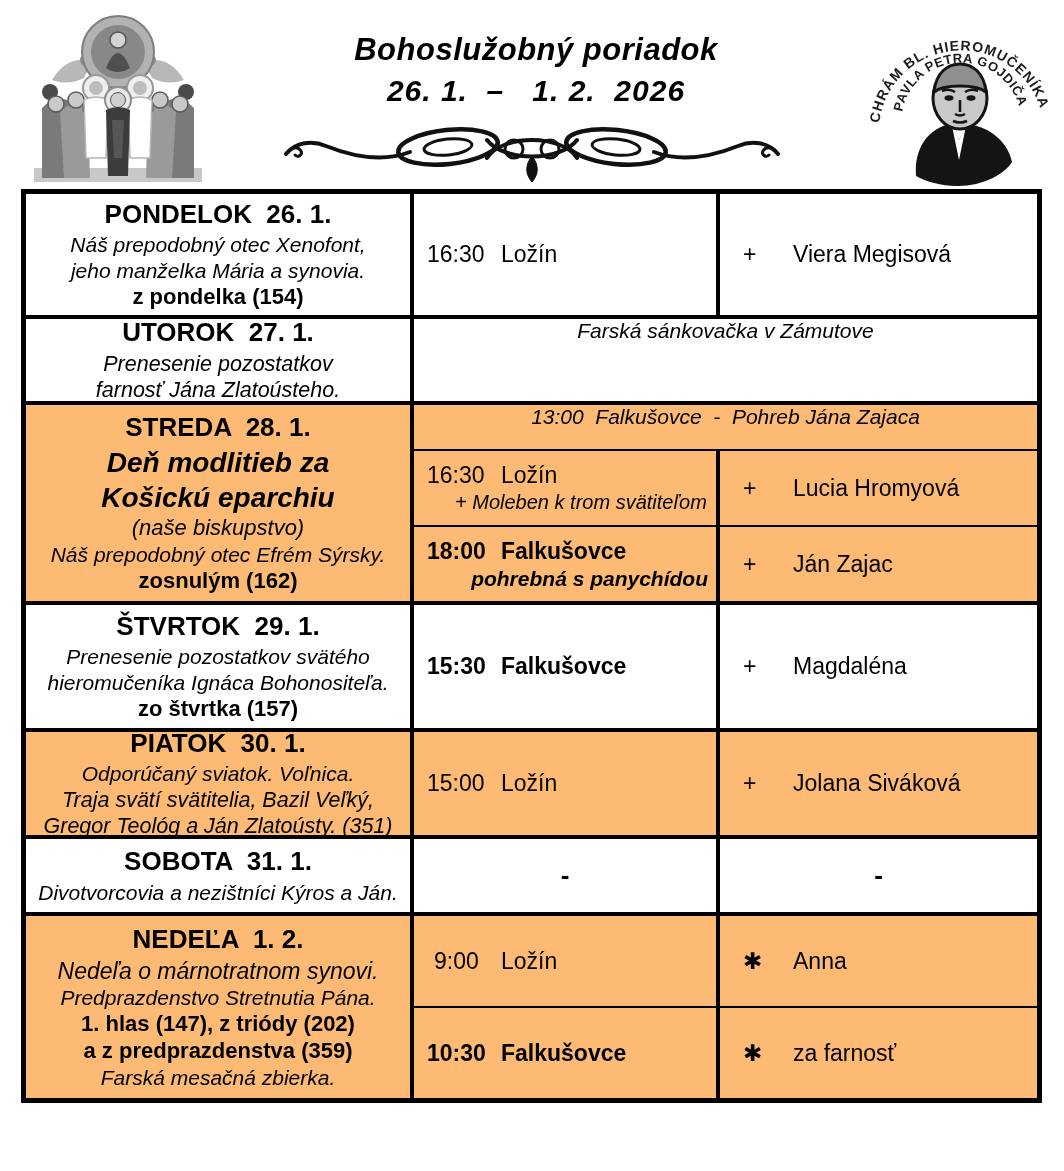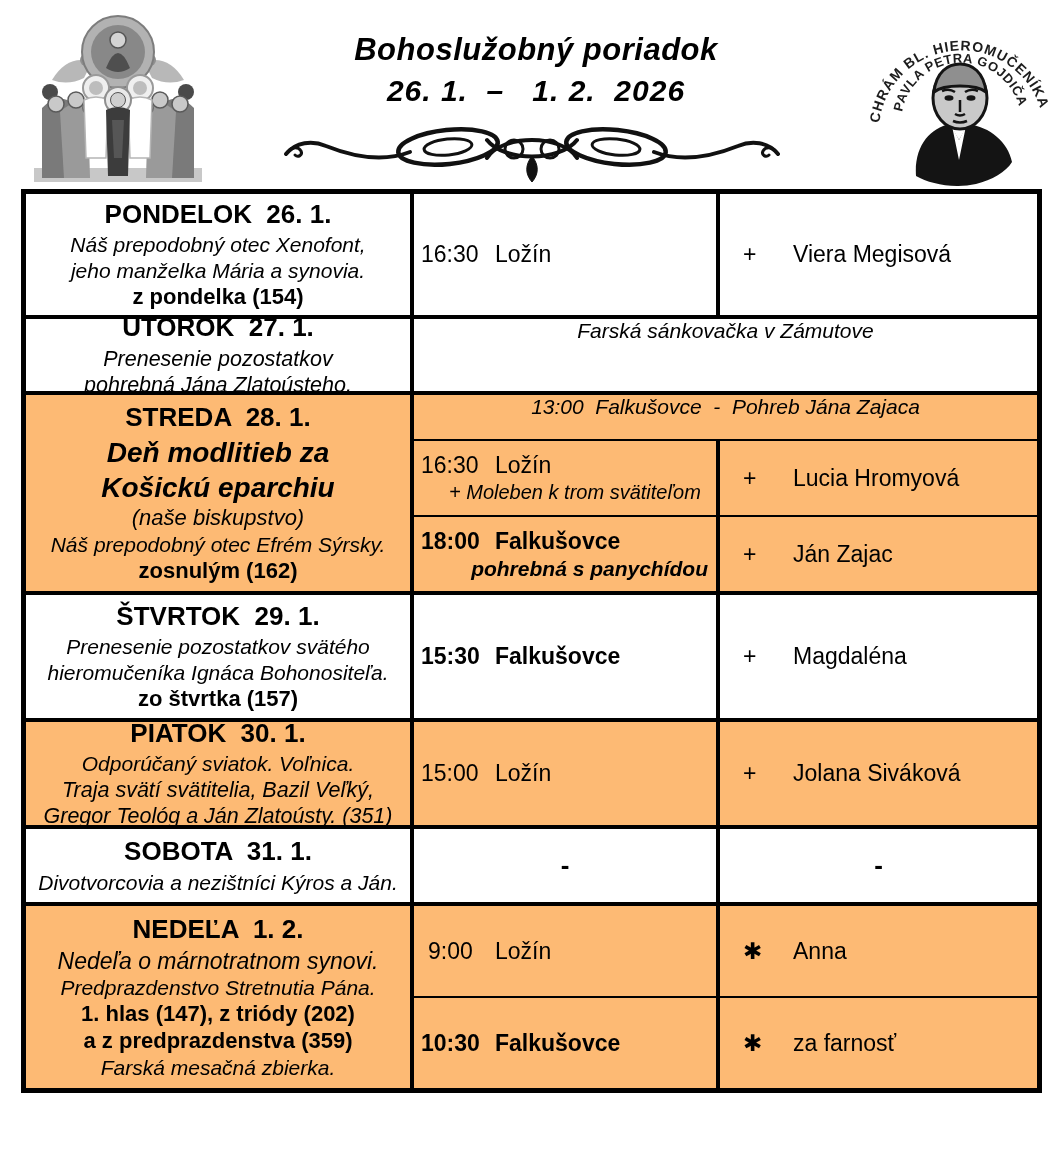--- a/index.html
+++ b/index.html
@@ -32,21 +32,21 @@
     display:flex; flex-direction:column; justify-content:center; align-items:center;
     text-align:center; padding:3px 6px; line-height:1.22;
   }
   .shaded { background:#fdba74; }
   .right-area { flex:1; display:flex; flex-direction:column; }
   .sub-row { display:flex; align-items:stretch; }
   .sub-row + .sub-row { border-top:2px solid #000; }
   .cell-time {
     flex:0 0 306px; border-right:4px solid #000;
     display:flex; flex-direction:column; justify-content:center;
-    padding-left:7px;
+    padding-left:13px;
   }
   .cell-intent { flex:1; display:flex; align-items:center; padding-left:23px; }
   .cell-merged { flex:1; display:flex; align-items:flex-start; justify-content:center; text-align:center; }
   .cell-dash {
     flex:0 0 306px; border-right:4px solid #000;
     display:flex; align-items:center; justify-content:center;
     font-weight:bold; font-size:26px;
   }
   .cell-dash.last { flex:1; border-right:none; }
 
@@ -189,25 +189,25 @@
         <div class="cell-intent">
           <div class="intent-line">
               <span class="sym">+</span>
               <span>Viera Megisová</span>
             </div>
         </div>
       </div>
     </div>
   </div>
 
-  <div class="day-row" style="height:76px">
+  <div class="day-row" style="height:86px">
     <div class="cell-day">
       <div class="day-title pre">UTOROK  27. 1.</div>
       <div class="l-bi">Prenesenie pozostatkov</div>
-      <div class="l-bi">pohrebná Jána Zlatoústeho.</div>
+      <div class="l-bi">farnosť Jána Zlatoústeho.</div>
     </div>
     <div class="right-area">
       <div class="cell-merged" style="flex:1">
         <span class="event-note pre">Farská sánkovačka v Zámutove</span>
       </div>
     </div>
   </div>
 
   <div class="day-row" style="height:200px">
     <div class="cell-day shaded">

